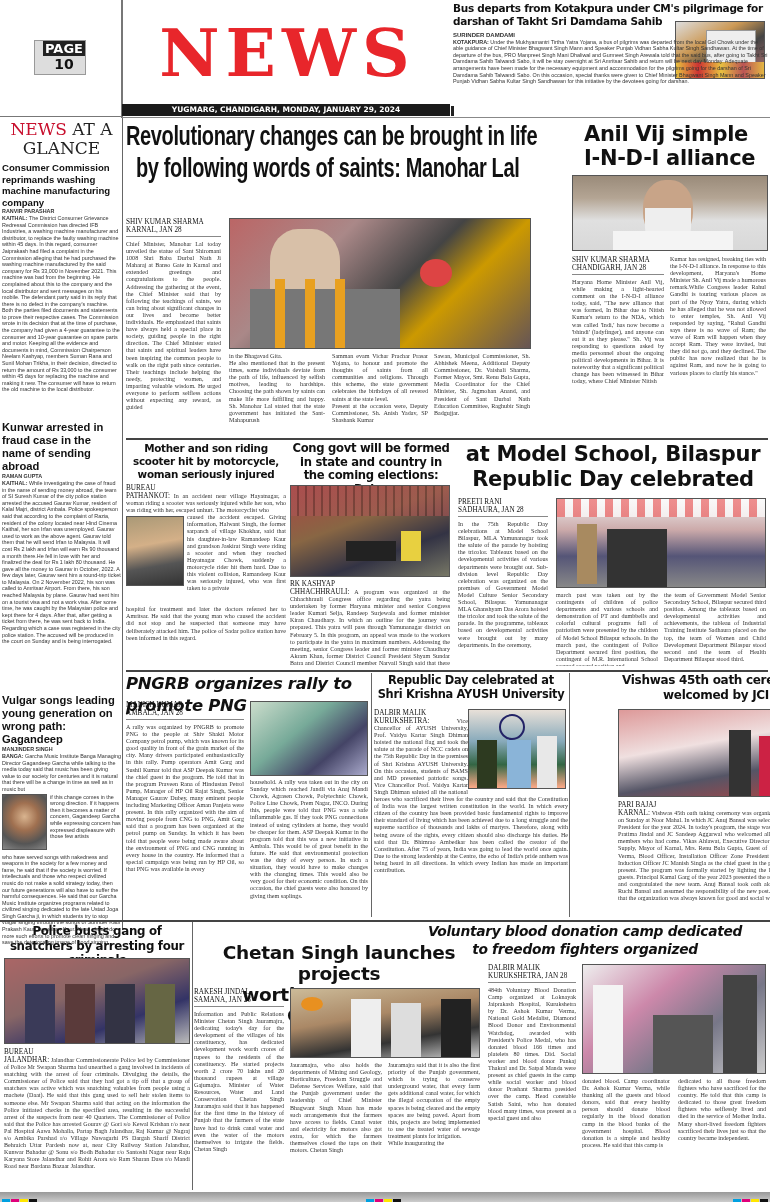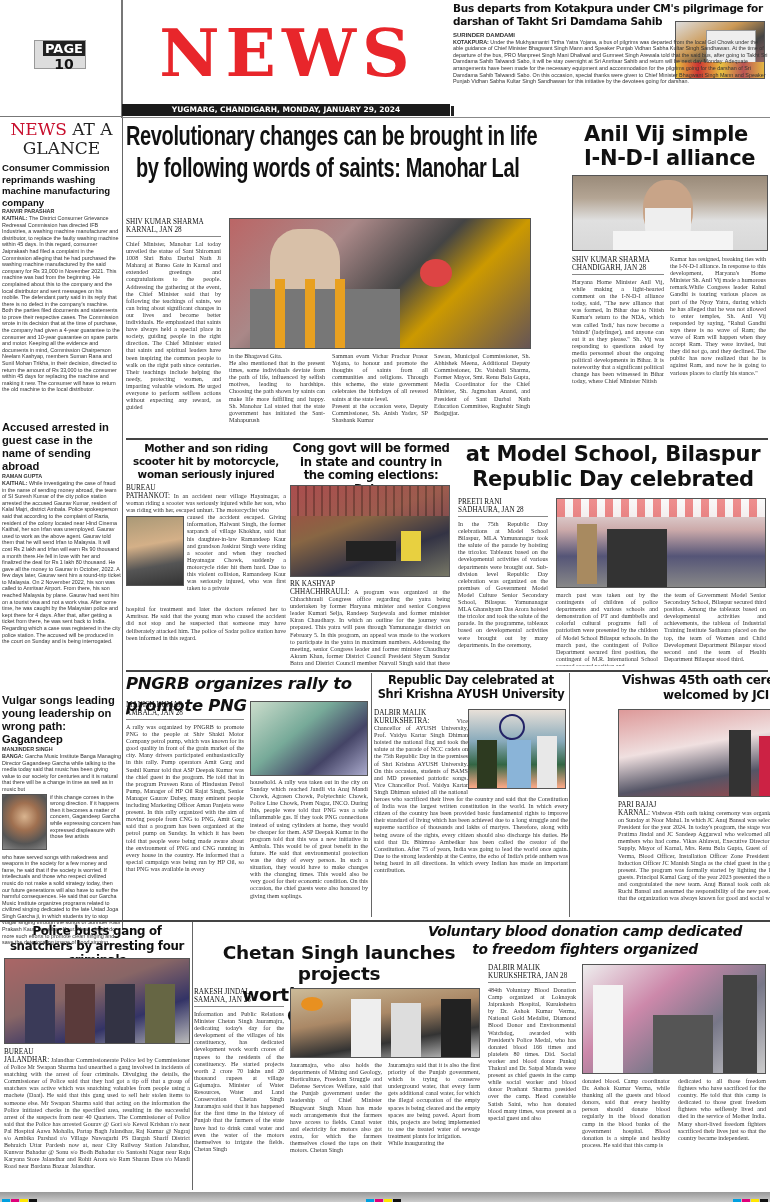--- a/index.html
+++ b/index.html
@@ -35,21 +35,21 @@
 .photo-grad9{background:linear-gradient(160deg,#a66 0%,#866 40%,#336 70%,#bbb 100%)}
 .photo-grad10{background:linear-gradient(170deg,#d99 0%,#f0e0e0 40%,#556 70%,#a44 100%)}
 .photo-grad11{background:linear-gradient(140deg,#eee 0%,#c8a 35%,#778 65%,#ccc 100%)}
 .photo-grad12{background:radial-gradient(circle at 50% 40%,#d9b48f 0%,#a07050 35%,#555 70%,#888 100%)}
 .photo-grad13{background:linear-gradient(170deg,#a97 0%,#d4b088 40%,#555 70%,#333 100%)}
 </style>
 </head>
 <body>
 
 <div class="abs" style="left:0;top:0;width:450px;height:118px;">
-  <div class="abs pagebox" style="left:34px;top:40px;width:52px;height:29px;padding-left:8px;">
+  <div class="abs pagebox" style="left:34px;top:40px;width:52px;height:35px;padding-left:8px;">
     <div class="p1">PAGE</div>
     <div class="p2">10</div>
   </div>
   <div class="abs" style="left:121px;top:0;width:1.5px;height:118px;background:#777;"></div>
   <div class="abs" style="left:0;top:116px;width:121px;height:1px;background:#777;"></div>
   <div class="abs masthead" style="left: 125px; top: 20px; width: 325px; color: rgb(232, 38, 43);">NEWS</div>
   <div class="abs dateline" style="left:122px;top:104px;width:328px;height:12px;">YUGMARG, CHANDIGARH, MONDAY, JANUARY 29, 2024</div>
 </div>
 
 <div class="abs" style="left:453px;top:2px;width:315px;height:114px;">
@@ -71,27 +71,27 @@
   <div class="glance-title" style="margin-top:2px;">
     <span class="red">NEWS</span>
     <span>AT A GLANCE</span>
   </div>
   <div class="sans" style="font-weight:bold;font-size:9.6px;line-height:11.6px;margin-top:4px;color:#111;">Consumer Commission reprimands washing machine manufacturing company</div>
   <div class="stxt" style="height:210px;">
     <div style="font-weight:bold;">RANVIR PARASHAR</div>
     <span style="font-weight:bold;">KAITHAL:</span>
     <span>The District Consumer Grievance Redressal Commission has directed IFB Industries, a washing machine manufacturer and distributor, to replace the faulty washing machine within 45 days. In this regard, consumer Jaiprakash had filed a complaint in the Commission alleging that he had purchased the washing machine manufactured by the said company for Rs 33,000 in November 2021. This machine was bad from the beginning. He complained about this to the company and the local distributor and sent messages on his mobile. The defendant party said in its reply that there is no defect in the company's machine. Both the parties filed documents and statements to prove their respective cases. The Commission wrote in its decision that at the time of purchase, the company had given a 4-year guarantee to the consumer and 10-year guarantee on spare parts and motor. Keeping all the evidence and documents in mind, Commission Chairperson Neelam Kashyap, members Suman Rana and Sunil Mohan Trikha, in their decision, directed to return the amount of Rs 33,000 to the consumer within 45 days for replacing the machine and making it new. The consumer will have to return the old machine to the local distributor.</span>
   </div>
-  <div class="sans" style="font-weight:bold;font-size:11.2px;line-height:13px;margin-top:3px;color:#111;">Accused arrested in guest case in the name of sending abroad</div>
+  <div class="sans" style="font-weight:bold;font-size:11.2px;line-height:13px;margin-top:3px;color:#111;">Kunwar arrested in fraud case in the name of sending abroad</div>
   <div class="stxt" style="height:218px;">
     <div style="font-weight:bold;">RAMAN GUPTA</div>
     <span style="font-weight:bold;">KAITHAL:</span>
     <span>While investigating the case of fraud in the name of sending money abroad, the team of SI Suresh Kumar of the city police station arrested the accused Gaurav Kumar, resident of Kalal Majri, district Ambala. Police spokesperson said that according to the complaint of Razia, resident of the colony located near Hind Cinema Kaithal, her son Irfan was unemployed. Gaurav used to work as the above agent. Gaurav told them that he will send Irfan to Malaysia. It will cost Rs 2 lakh and Irfan will earn Rs 90 thousand a month there.He fell in love with her and finalized the deal for Rs 1 lakh 80 thousand. He gave all the money to Gaurav in October, 2022. A few days later, Gaurav sent him a round-trip ticket to Malaysia. On 2 November 2022, his son was called to Amritsar Airport. From there, his son reached Malaysia by plane. Gaurav had sent him on a tourist visa and not a work visa. After some time, he was caught by the Malaysian police and kept there for 4 days. After that, after getting a ticket from there, he was sent back to India. Regarding which a case was registered in the city police station. The accused will be produced in the court on Sunday and is being interrogated.</span>
   </div>
-  <div class="sans" style="font-weight:bold;font-size:11.2px;line-height:13px;margin-top:3px;color:#111;">Vulgar songs leading young leadership on wrong path: Gagandeep</div>
+  <div class="sans" style="font-weight:bold;font-size:11.2px;line-height:13px;margin-top:3px;color:#111;">Vulgar songs leading young generation on wrong path: Gagandeep</div>
   <div class="stxt" style="height:240px;position:relative;">
     <div style="font-weight:bold;">MANJINDER SINGH</div>
     <span style="font-weight:bold;">BANGA:</span>
     <span>Garcha Music Institute Banga Managing Director Gagandeep Garcha while talking to the media today said that music has been giving value to our society for centuries and it is natural that there will be a change in time as well as in music but</span>
     <div style="display:flex;gap:3px;margin-top:1px;">
       <div class="photo photo-grad12" style="width:45px;height:56px;flex:none;"></div>
       <div style="height:60px;overflow:hidden;">if this change comes in the wrong direction. If it happens then it becomes a matter of concern, Gagandeep Garcha while expressing concern has expressed displeasure with those few artists</div>
     </div>
     <div>who have served songs with nakedness and weapons in the society for a few money and fame, he said that if the society is worried. If intellectuals and those who respect civilized music do not make a solid strategy today, then our future generations will also have to suffer the harmful consequences. He said that our Garcha Music Institute organizes programs related to civilized singing dedicated to the late Ustad Joga Singh Garcha ji, in which students try to stop vulgar singing through the songs of Surinder Kaur Prakash Kaur Jagmohan Kaur.We all should do more such efforts to promote clean singing and save the deteriorating image of good singing.</div>
   </div>

